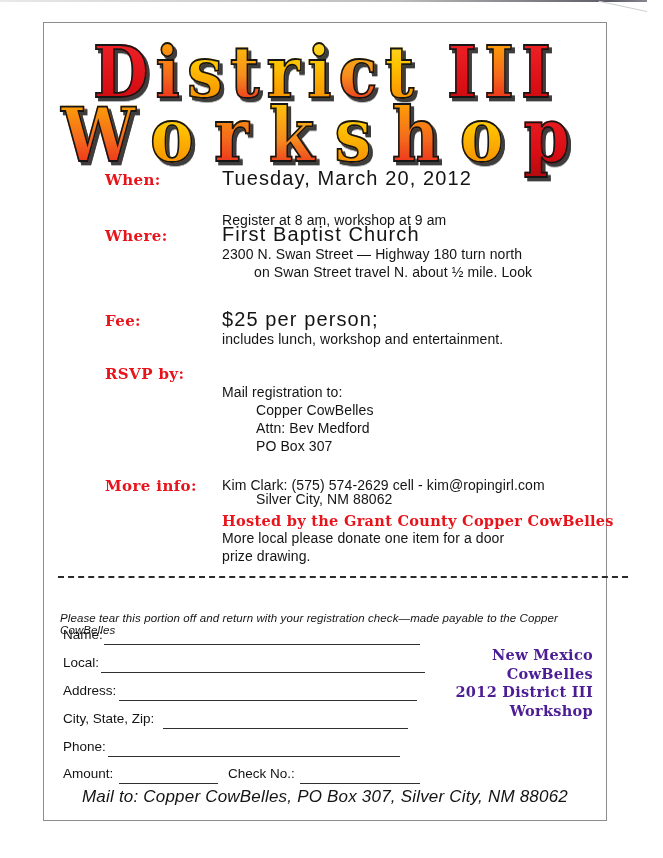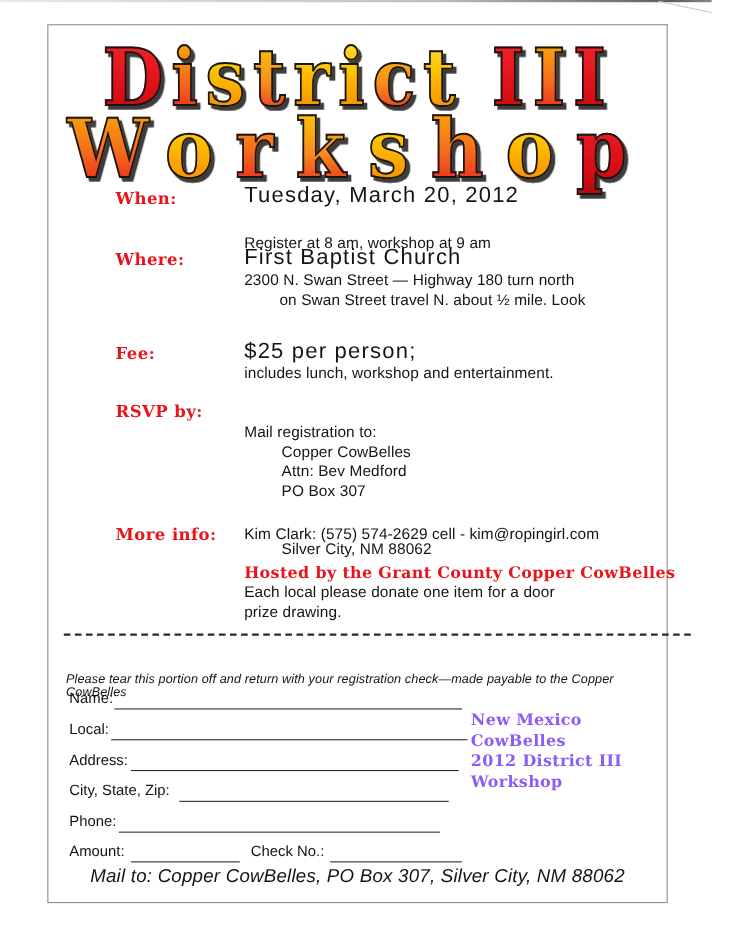--- a/index.html
+++ b/index.html
@@ -37,23 +37,23 @@
   .bighead{position:absolute;left:222px;font-size:20px;letter-spacing:1.1px;white-space:nowrap;}
   .body{position:absolute;left:222px;font-size:14px;letter-spacing:0.1px;white-space:nowrap;}
   .body-ind{left:256px;}
 
   
   .dashline{position:absolute;left:58px;top:576px;width:570px;height:0;border-top:2px dashed #2a2a2a;}
   .instruction{position:absolute;left:60px;top:592px;width:523px;
     font-style:italic;font-size:11.5px;letter-spacing:0.1px;margin-top:20px;}
   .flabel{position:absolute;left:63px;font-size:13.5px;white-space:nowrap;}
   .fline{position:absolute;height:0;border-bottom:1.5px solid #2f2f2f;}
-  .stamp{position:absolute;left:428px;top:646px;width:165px;text-align:left;
+  .stamp{position:absolute;left:428px;top:646px;width:165px;text-align:right;
     font-family:"DejaVu Serif",serif;font-weight:bold;font-size:14.5px;line-height:18.5px;
-    color:#8b5cf6;letter-spacing:0.3px;}
+    color:#4c1d95;letter-spacing:0.3px;}
   .mailto{position:absolute;left:65px;top:787px;width:520px;text-align:center;
     font-style:italic;font-size:17px;letter-spacing:0.2px;}
 </style>
 </head>
 <body>
 
 <div class="page">
 
   <div class="artifact-top"></div>
   <div class="artifact-diag"></div>
@@ -82,21 +82,21 @@
   <div class="body" style="top:384px;">Mail registration to:</div>
   <div class="body body-ind" style="top:402px;">Copper CowBelles</div>
   <div class="body body-ind" style="top:420px;">Attn: Bev Medford</div>
   <div class="body body-ind" style="top:438px;">PO Box 307</div>
   <div class="body body-ind" style="top:456px;margin-top:35px;">Silver City, NM  88062</div>
 
   <div class="rlabel" style="top:477px;">More info:</div>
   <div class="body" style="top:477px;">Kim Clark: (575) 574-2629 cell - kim@ropingirl.com</div>
 
   <div class="rheadline" style="top:512px;">Hosted by the Grant County Copper CowBelles</div>
-  <div class="body" style="top:530px;">Each local please donate one item for a door</div>
+  <div class="body" style="top:530px;">More local please donate one item for a door</div>
   <div class="body" style="top:548px;">prize drawing.</div>
 
   <div class="dashline"></div>
   <div class="instruction">Please tear this portion off and return with your registration check—made payable to the Copper CowBelles</div>
 
   <div class="flabel" style="top:627px;">Name:</div>
   <div class="fline" style="left:104px;top:644px;width:316px;"></div>
 
   <div class="flabel" style="top:655px;">Local:</div>
   <div class="fline" style="left:101px;top:672px;width:324px;"></div>

